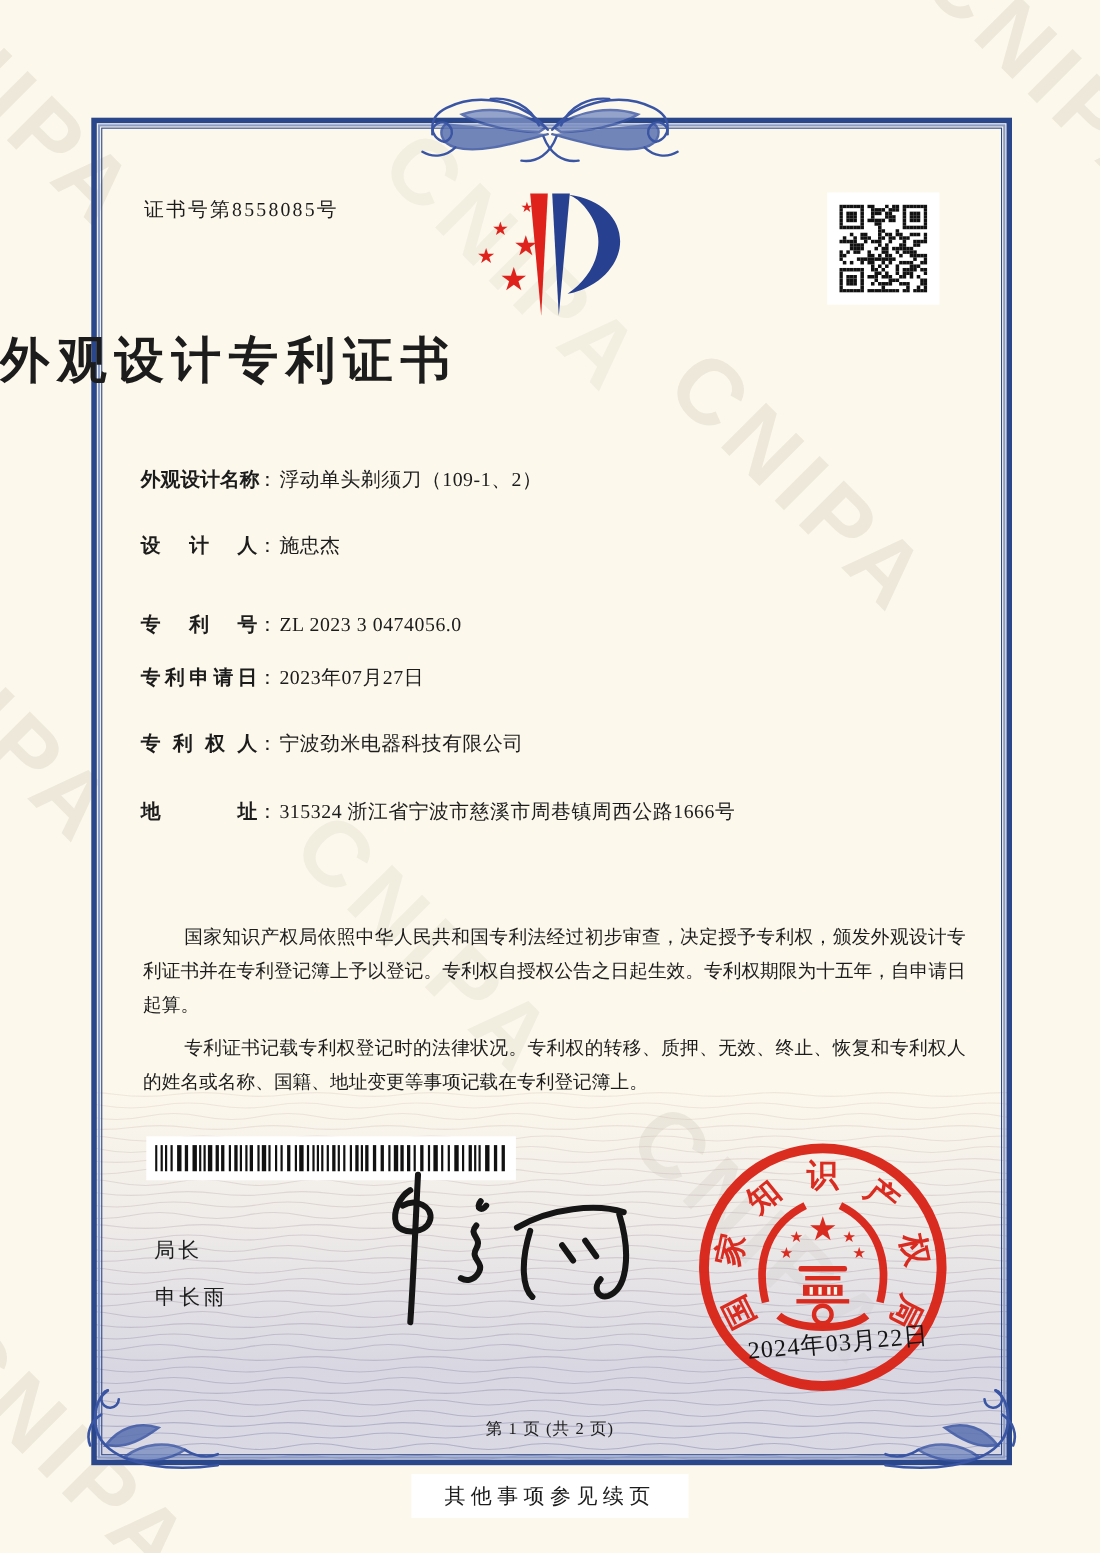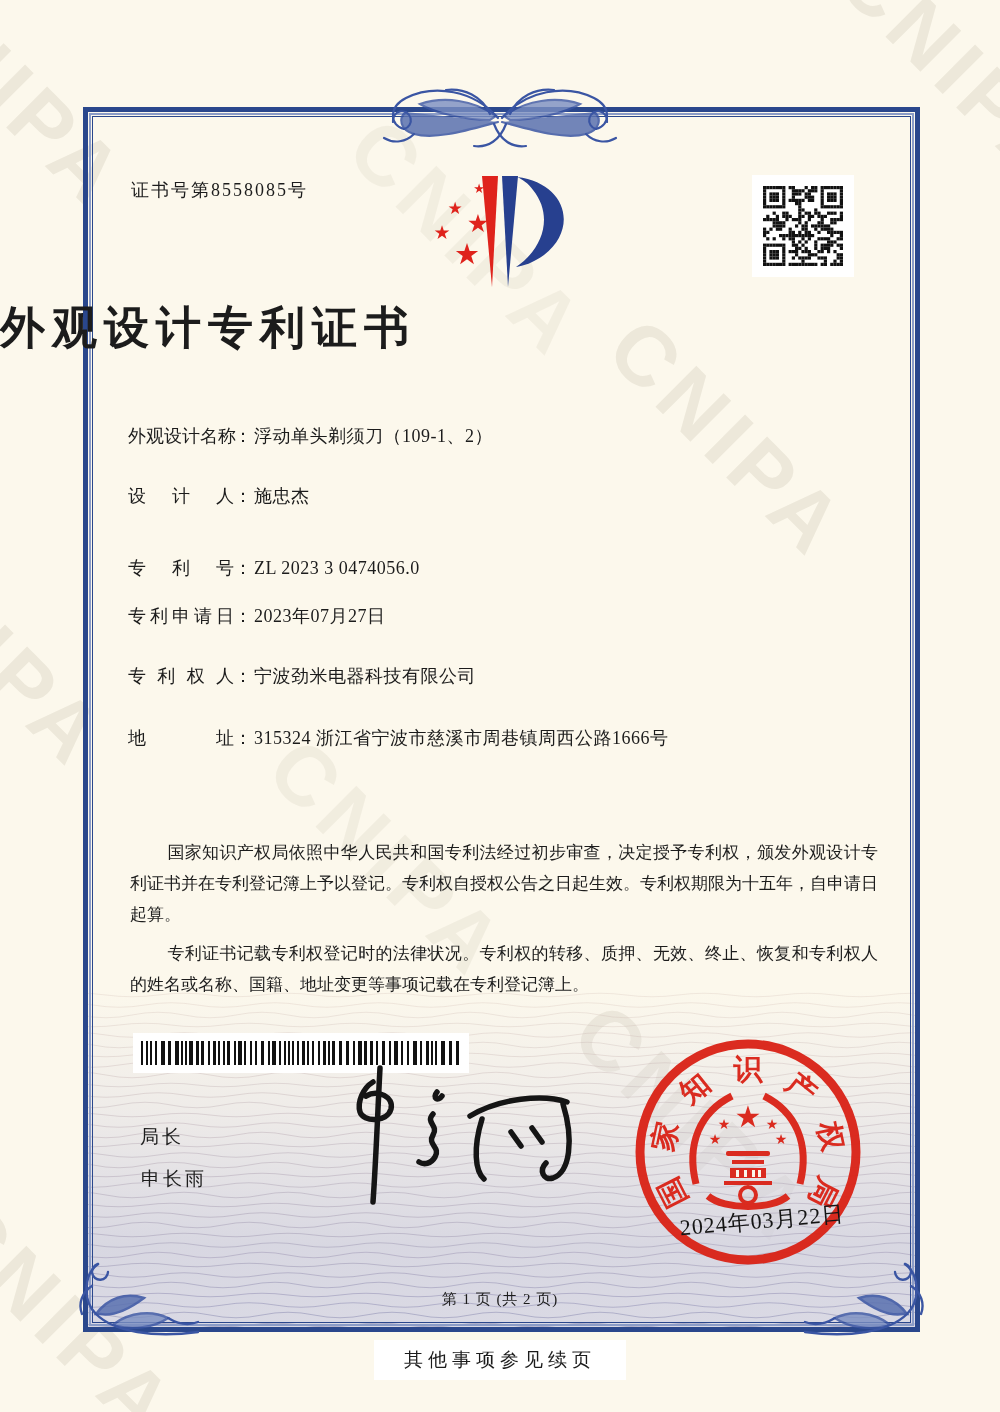--- a/index.html
+++ b/index.html
@@ -23,21 +23,21 @@
   
   .cert-no{position:absolute;left:131px;top:178px;font-size:18px;letter-spacing:2px;}
   .logo{position:absolute;left:425px;top:166px;}
   .qr-box{position:absolute;left:752px;top:175px;width:102px;height:102px;background:#fff;}
   .qr-box svg{position:absolute;left:11px;top:11px;}
   .title{position:absolute;left:0;right:0;top:298px;
          font-size:45px;font-weight:bold;letter-spacing:7px;}
   
   .frow{position:absolute;left:128px;font-size:18px;white-space:nowrap;}
   .flabel{display:inline-block;width:106px;text-align:justify;text-align-last:justify;
-          vertical-align:bottom;}
+          vertical-align:bottom;font-weight:bold;}
   .fcolon{display:inline-block;width:20px;}
   .fvalue{letter-spacing:.5px;}
   .grant2{position:absolute;left:488px;top:0;}
   .grant2 .flabel{width:100px;}
   
   .paras{position:absolute;left:130px;top:838px;width:748px;text-align:justify;}
   .paras p{margin:0 0 8px 0;font-size:17px;line-height:31px;text-indent:2.2em;
            font-family:Liberation Mono, monospace;}
   
   .barcode-box{position:absolute;left:133px;top:1033px;width:336px;height:40px;background:#fff;}

